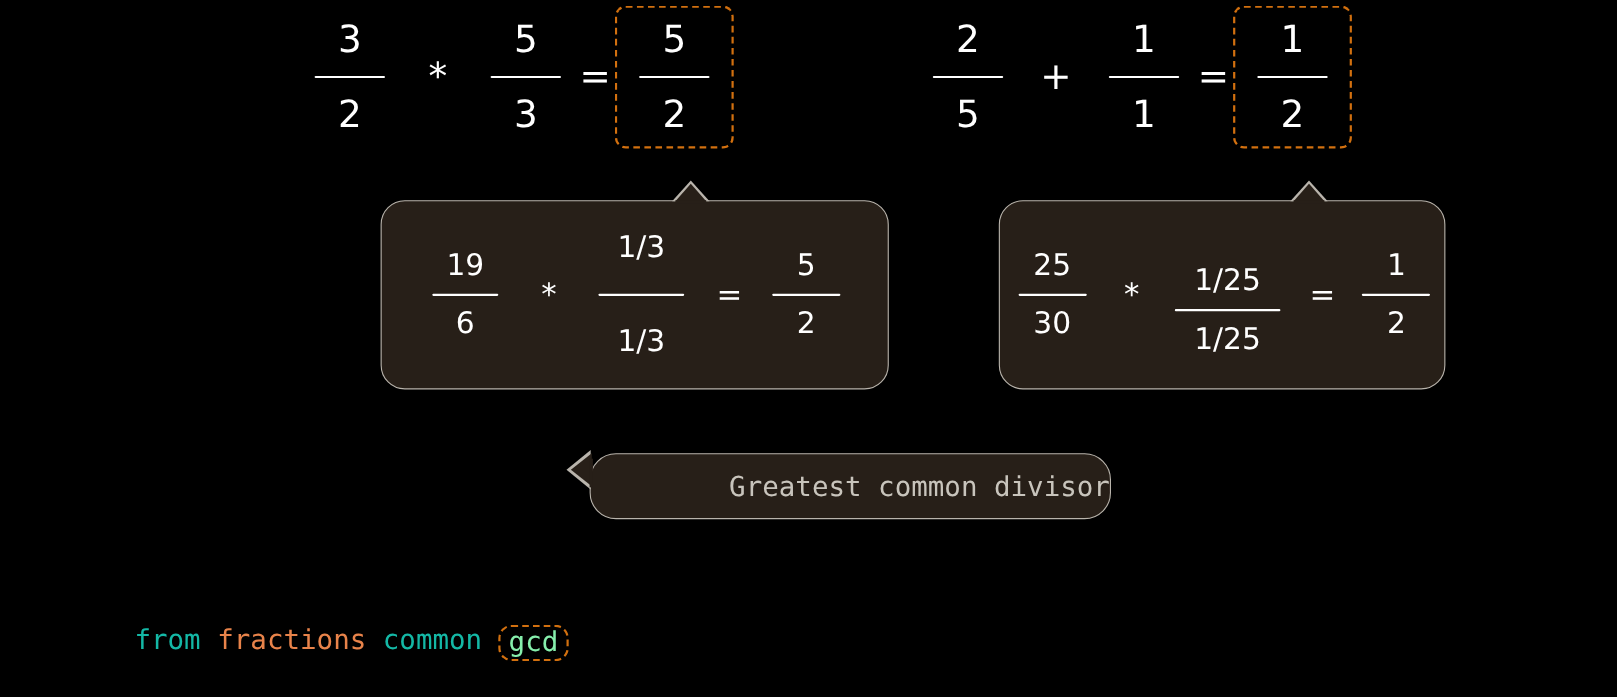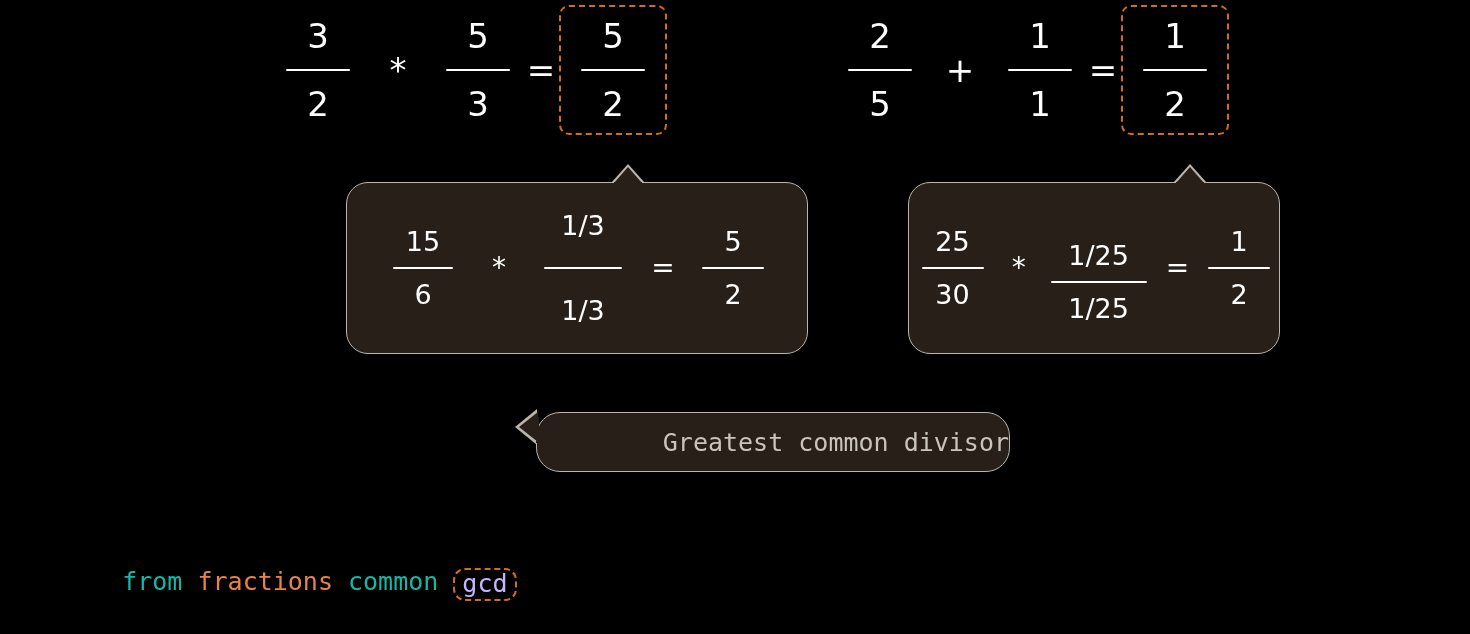--- a/index.html
+++ b/index.html
@@ -144,21 +144,21 @@
     color: #f2f2f2;
   }
   .kw      { color: #14b8a6; }   
   .mod     { color: #e8834a; }
 
   .gcd-chip {
     display: inline-block;
     border: 2px dashed #d2700f;
     border-radius: 12px;
     padding: 1px 7px 3px 7px;
-    color: #c4b5fd;
+    color: #86efac;
     line-height: 1;
     position: relative;
     top: 2px;
   }
 
   .callout-text {
     font-family: "DejaVu Sans Mono", monospace;
     font-size: 25px;
     color: #c8c4bc;
     white-space: nowrap;
@@ -228,21 +228,21 @@
 </div>
 
 <div class="callout" style="left:346px; top:182px; width:462px; height:172px;">
 
   <div class="tail-up-inner" style="left:264px;"></div>
   <div class="tail-up-fill" style="left:267px;"></div>
   <div class="seam-h" style="left:267px; top:-1px; width:28px;"></div>
 
   <div class="eqrow" style="width:100%; height:100%;">
     <div class="frac callout-frac" style="width:96px;">
-      <span class="num">15</span>
+      <span class="num">19</span>
       <span class="bar" style="width:60px;"></span>
       <span class="den">6</span>
     </div>
 
     <div class="op" style="width:56px; text-align:center;">*</div>
 
     <div class="frac callout-frac" style="width:112px;gap:16px;">
       <span class="num">1/3</span>
       <span class="bar" style="width:78px;"></span>
       <span class="den">1/3</span>
@@ -251,21 +251,21 @@
     <div class="op" style="width:48px; text-align:center;">=</div>
 
     <div class="frac callout-frac" style="width:92px;">
       <span class="num">5</span>
       <span class="bar" style="width:62px;"></span>
       <span class="den">2</span>
     </div>
   </div>
 </div>
 
-<div class="callout" style="left:908px; top:182px; width:372px; height:172px;">
+<div class="callout" style="left:908px; top:182px; width:406px; height:172px;">
 
   <div class="tail-up-inner" style="left:264px;"></div>
   <div class="tail-up-fill" style="left:267px;"></div>
   <div class="seam-h" style="left:267px; top:-1px; width:28px;"></div>
 
   <div class="eqrow" style="width:100%; height:100%;">
     <div class="frac callout-frac" style="width:96px;">
       <span class="num">25</span>
       <span class="bar" style="width:62px;"></span>
       <span class="den">30</span>

